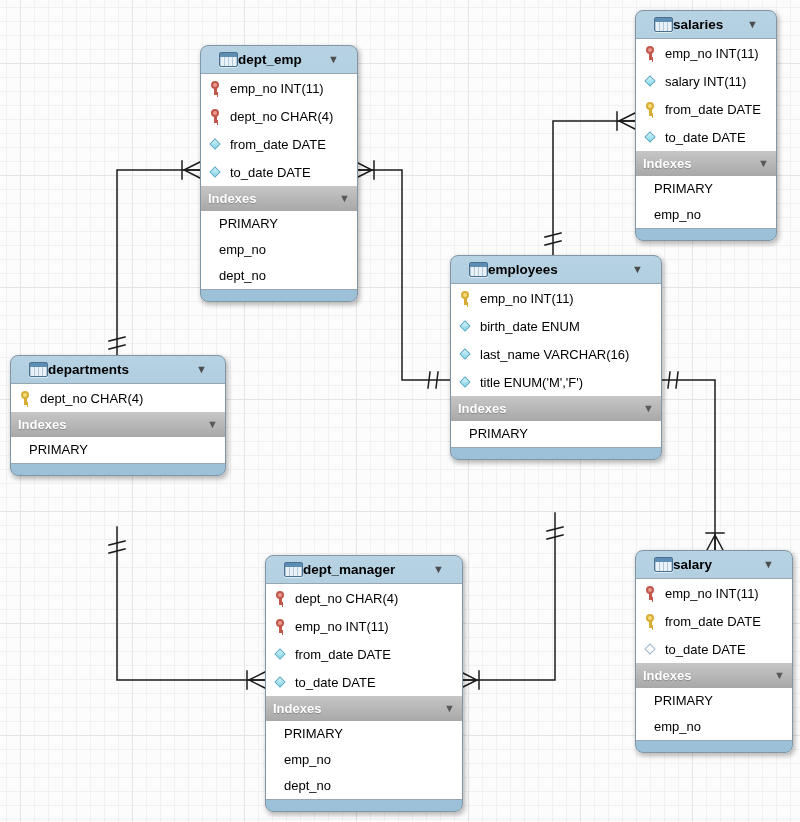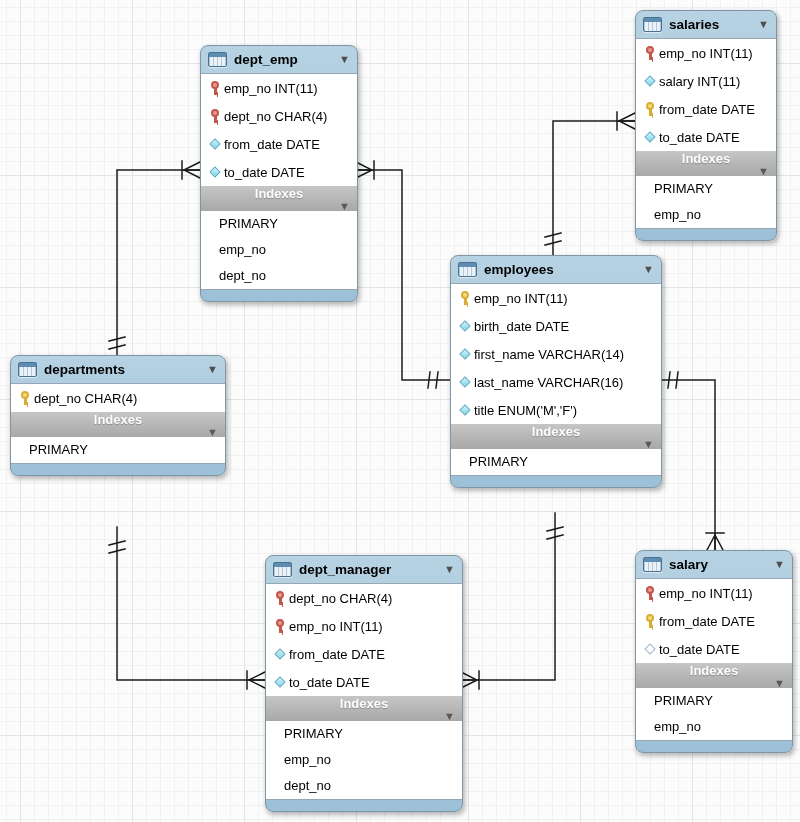--- a/index.html
+++ b/index.html
@@ -18,35 +18,35 @@
   #rel-svg{position:absolute;left:0;top:0;z-index:1;}
   #rel-svg path{stroke:#1b1b1b;stroke-width:1.5;fill:none;stroke-linecap:square;}
 
   .card{
     position:absolute;z-index:2;
     background:linear-gradient(#b6d2e3,#9cc0d7);
     border:1px solid #7f96a6;border-radius:8px;
     padding-bottom:11px;
     box-shadow:1.5px 2.5px 5px rgba(0,0,0,.28);
   }
-  .hdr{height:27px;display:flex;align-items:center;gap:7px;padding:0 7px;}
+  .hdr{height:27px;display:flex;align-items:center;padding:0 18px;}
   .tname{font-weight:bold;font-size:13.5px;color:#000;}
   .tri{margin-left:auto;font-size:11px;color:#4d4d4d;line-height:1;}
   .tbl-ic{
     width:17px;height:13px;flex:none;border:1px solid #49718f;border-radius:2px;
     background-color:#eaf1f7;
     background-image:
       linear-gradient(#5e8db4 4px, transparent 4px),
       linear-gradient(to right, #b3c9da 1px, transparent 1px);
     background-size:100% 100%,4px 100%;
     box-shadow:0 1px 1px rgba(255,255,255,.6);
   }
   .cols{background:#fff;border-top:1px solid #96a6b2;}
-  .row{height:28px;display:flex;align-items:center;gap:2px;padding:0 7px;font-size:13px;color:#000;white-space:nowrap;}
-  .ixbar{height:25px;background:linear-gradient(#c6c6c6,#a8a8a8);display:flex;align-items:center;padding:0 7px;color:#fff;font-weight:bold;font-size:13px;text-shadow:0 1px 1px rgba(0,0,0,.25);flex-direction:column;}
+  .row{height:28px;display:flex;align-items:center;gap:8px;padding:0 7px;font-size:13px;color:#000;white-space:nowrap;}
+  .ixbar{height:25px;background:linear-gradient(#c6c6c6,#a8a8a8);display:flex;align-items:center;padding:0 7px;color:#fff;font-weight:bold;font-size:13px;text-shadow:0 1px 1px rgba(0,0,0,.25);}
   .ixbar .tri{color:#595959;text-shadow:none;}
   .ixs{background:#fff;border-bottom:1px solid #96a6b2;}
   .irow{height:26px;line-height:26px;padding:0 18px;font-size:13px;color:#000;white-space:nowrap;}
 
   .ic{width:14px;height:14px;position:relative;flex:none;display:inline-block;}
   .ic[data-icon="key-yellow"]{--kc:#d9ad35;--kf:#f3dd7e;}
   .ic[data-icon="key-red"]{--kc:#c2574b;--kf:#e89a90;}
   .ic[data-icon^="key"]::before{
     content:"";position:absolute;left:3px;top:0;width:8px;height:8px;border-radius:50%;
     border:2.5px solid var(--kc);background:var(--kf);box-sizing:border-box;
@@ -176,25 +176,21 @@
     <span class="tname">employees</span>
     <span class="tri">▼</span>
   </div>
   <div class="cols">
     <div class="row">
       <span class="ic" data-icon="key-yellow"></span>
       <span>emp_no INT(11)</span>
     </div>
     <div class="row">
       <span class="ic" data-icon="diamond"></span>
-      <span>birth_date DATE</span>
-    </div>
-    <div class="row">
-      <span class="ic" data-icon="diamond"></span>
-      <span>first_name VARCHAR(14)</span>
+      <span>birth_date ENUM</span>
     </div>
     <div class="row">
       <span class="ic" data-icon="diamond"></span>
       <span>last_name VARCHAR(16)</span>
     </div>
     <div class="row">
       <span class="ic" data-icon="diamond"></span>
       <span>title ENUM('M','F')</span>
     </div>
   </div>

